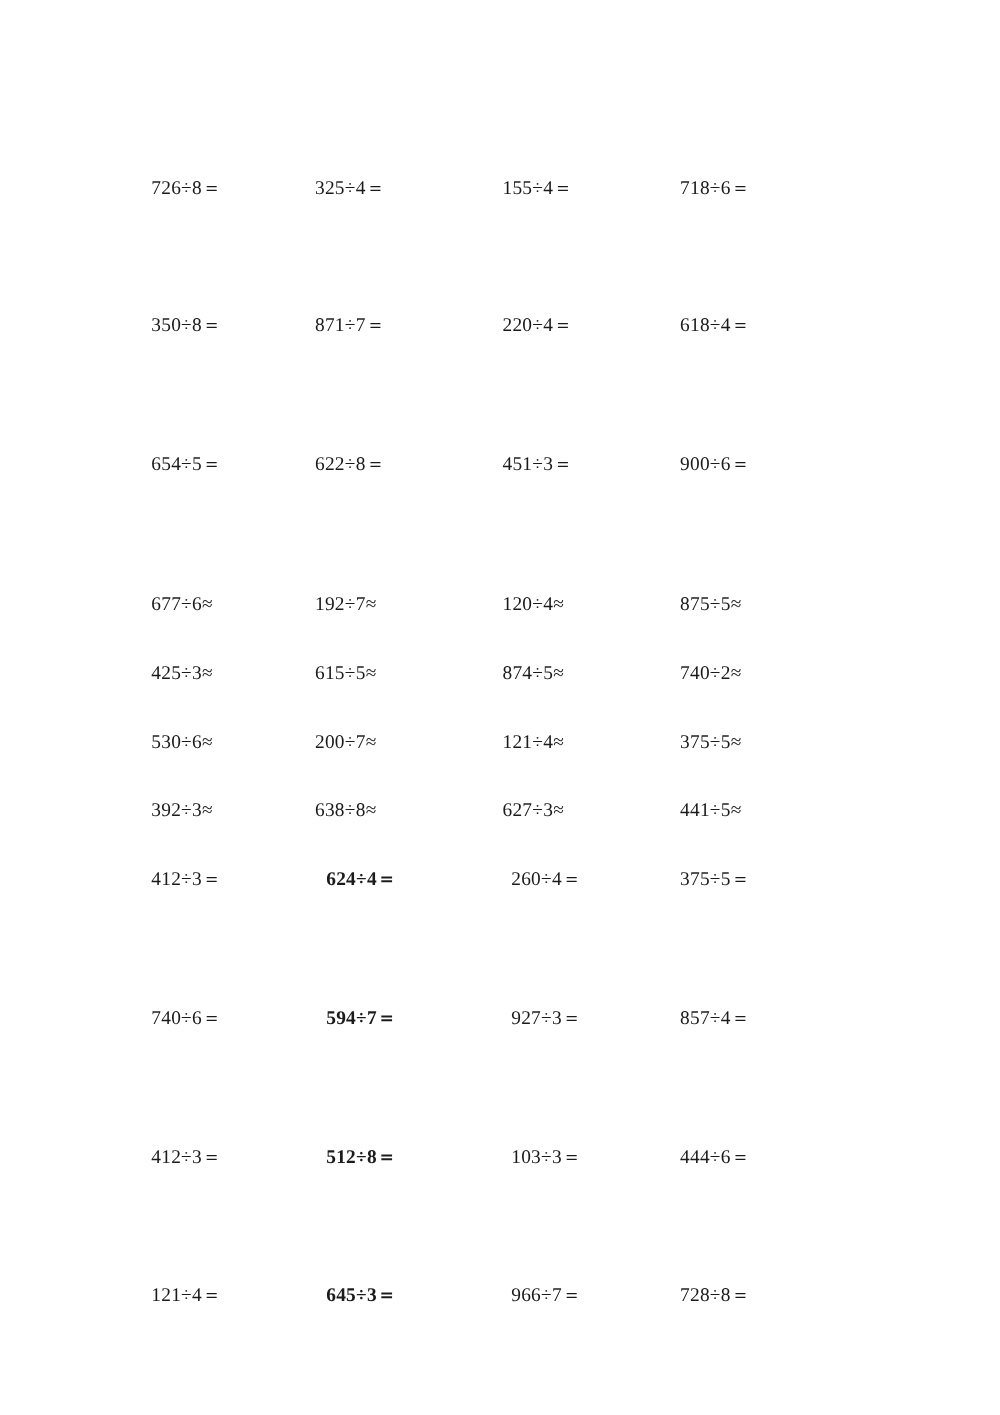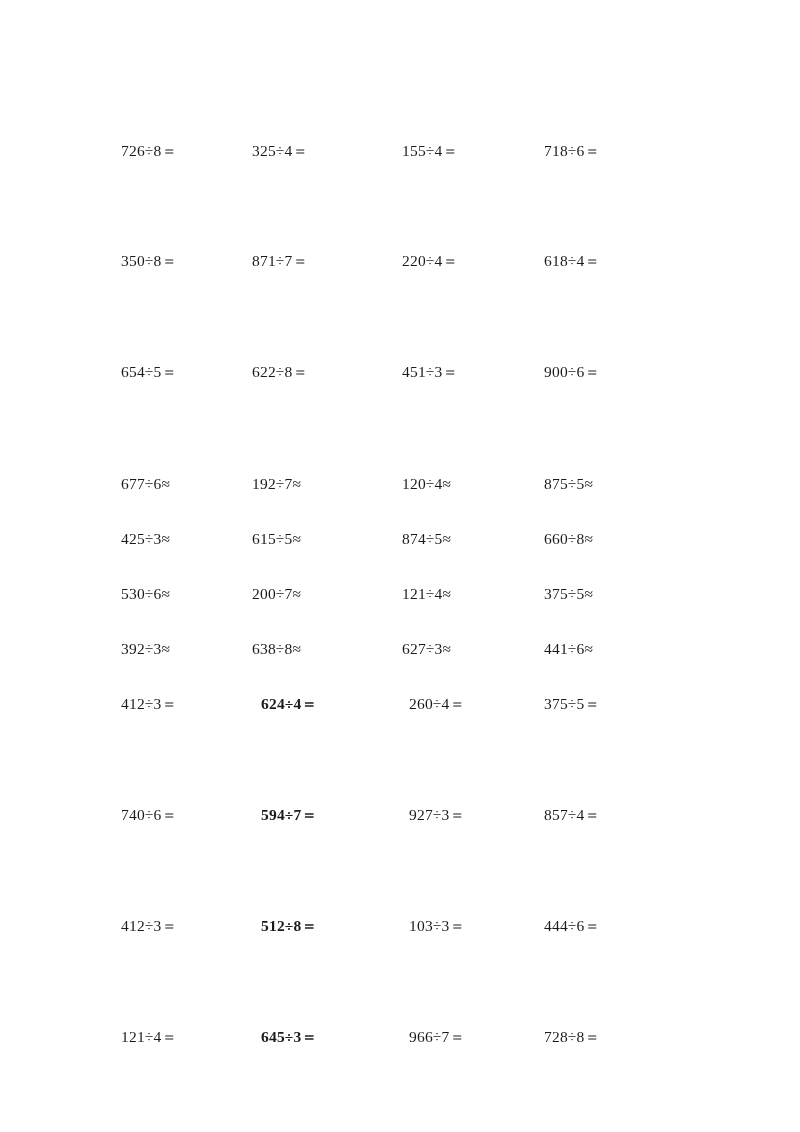--- a/index.html
+++ b/index.html
@@ -80,33 +80,33 @@
       <div class="problem-row" style="top: 440px;">
         <div class="problem col-a">677÷6≈</div>
         <div class="problem col-b">192÷7≈</div>
         <div class="problem col-c">120÷4≈</div>
         <div class="problem col-d">875÷5≈</div>
       </div>
       <div class="problem-row" style="top: 495px;">
         <div class="problem col-a">425÷3≈</div>
         <div class="problem col-b">615÷5≈</div>
         <div class="problem col-c">874÷5≈</div>
-        <div class="problem col-d">660÷8≈</div>
+        <div class="problem col-d">740÷2≈</div>
       </div>
       <div class="problem-row" style="top: 550px;">
         <div class="problem col-a">530÷6≈</div>
         <div class="problem col-b">200÷7≈</div>
         <div class="problem col-c">121÷4≈</div>
         <div class="problem col-d">375÷5≈</div>
       </div>
       <div class="problem-row" style="top: 605px;">
         <div class="problem col-a">392÷3≈</div>
         <div class="problem col-b">638÷8≈</div>
         <div class="problem col-c">627÷3≈</div>
-        <div class="problem col-d">441÷6≈</div>
+        <div class="problem col-d">441÷5≈</div>
       </div>
       <div class="problem-row shift" style="top: 660px;">
         <div class="problem col-a">412÷3＝</div>
         <div class="problem col-b">624÷4＝</div>
         <div class="problem col-c">260÷4＝</div>
         <div class="problem col-d">375÷5＝</div>
       </div>
       <div class="problem-row shift" style="top: 771px;">
         <div class="problem col-a">740÷6＝</div>
         <div class="problem col-b">594÷7＝</div>

